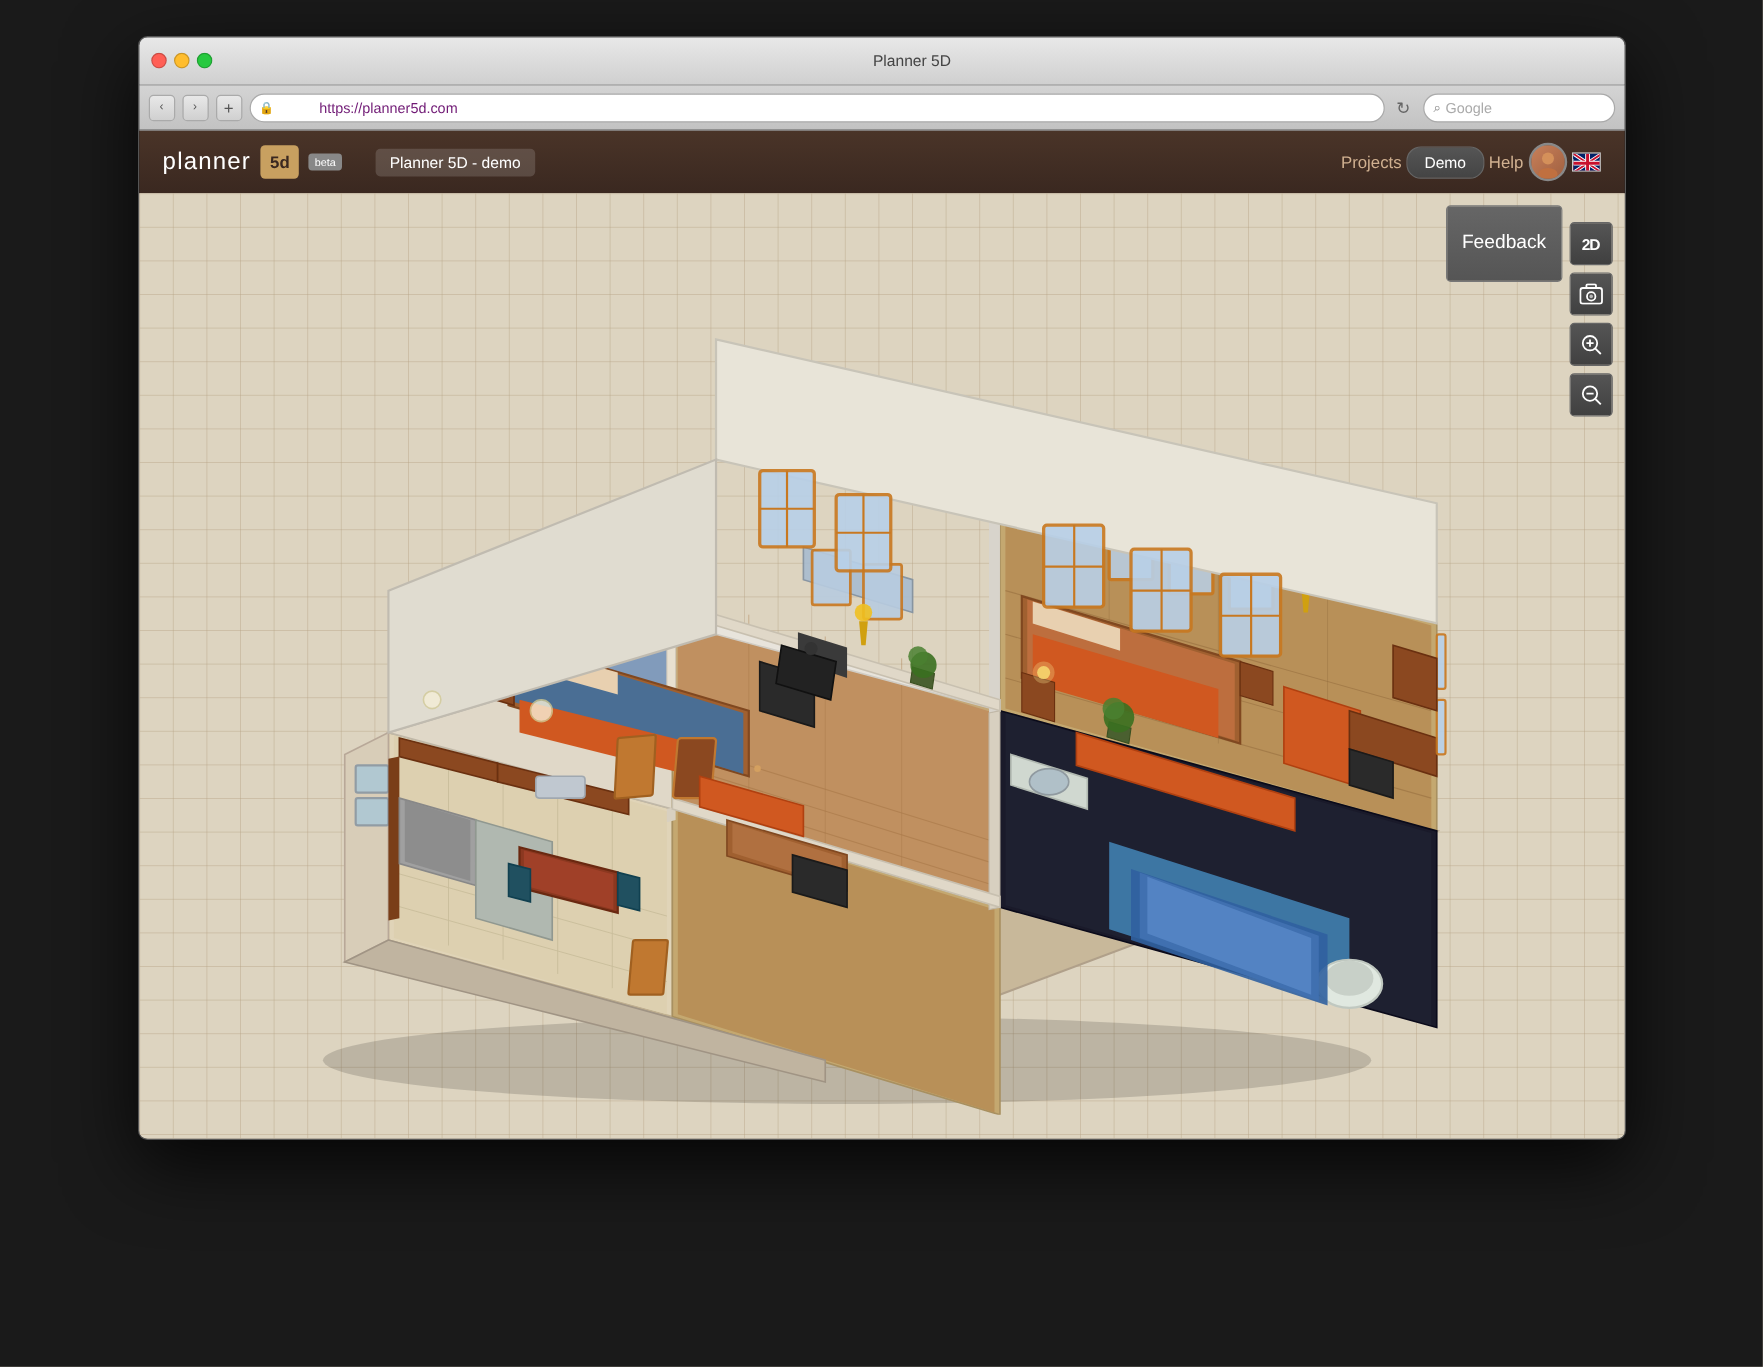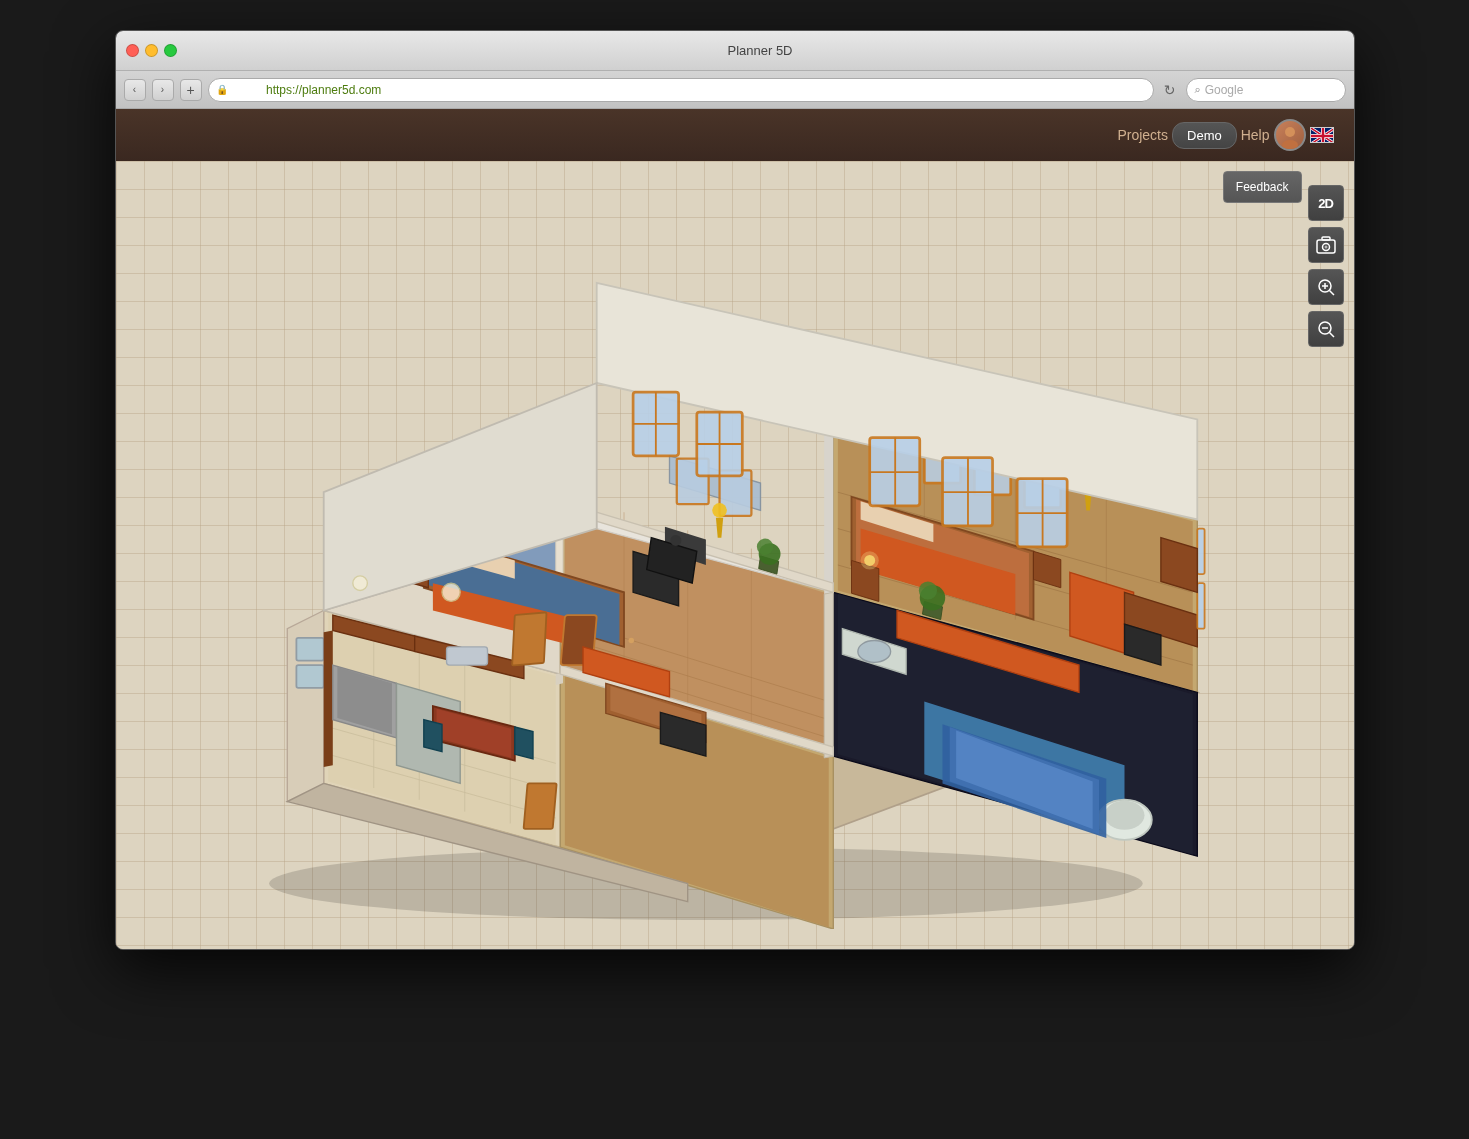--- a/index.html
+++ b/index.html
@@ -290,22 +290,22 @@
       letter-spacing: -1px;
     }
 
     
     .feedback-btn {
       position: absolute;
       top: 10px;
       right: 52px;
       background: linear-gradient(to bottom, #666, #555);
       color: white;
-      font-size: 12px;
-      padding: 8px 12px;
+      font-size: 16px;
+      padding: 22px 12px;
       border-radius: 4px;
       border: 1px solid #777;
       cursor: pointer;
     }
   </style>
 </head>
 <body>
 
 <div class="window">
 
@@ -323,32 +323,40 @@
       <span>‹</span>
     </div>
     <div class="nav-btn">
       <span>›</span>
     </div>
     <div class="plus-btn">
       <span>+</span>
     </div>
     <div class="address-bar">
       <span class="lock-icon">🔒</span>
-      <span style="font-size:12px;color:#4d7c0f;padding-left:33px;">https://planner5d.com</span>
+      <span style="font-size:12px;color:#701a75;padding-left:33px;">https://planner5d.com</span>
     </div>
     <div class="refresh-btn">
       <span>↻</span>
     </div>
     <div class="search-bar">
       <span style="color:#888;font-size:11px;">⌕</span>
       <span style="color:#aaa;font-size:12px;">Google</span>
     </div>
   </div>
 
   <div class="app-header">
+    <div class="logo-area">
+      <span class="logo-text">planner</span>
+      <div class="logo-box">
+        <span>5d</span>
+      </div>
+      <span class="beta-tag">beta</span>
+      <div class="project-name">Planner 5D - demo</div>
+    </div>
     <div class="header-nav">
       <span class="nav-link">Projects</span>
       <div class="demo-btn">Demo</div>
       <span class="nav-link">Help</span>
       <div class="avatar">
         <svg width="28" height="28" viewBox="0 0 28 28">
           <circle cx="14" cy="11" r="5" fill="#d4905a"></circle>
           <ellipse cx="14" cy="24" rx="8" ry="5" fill="#c07040"></ellipse>
         </svg>
       </div>

